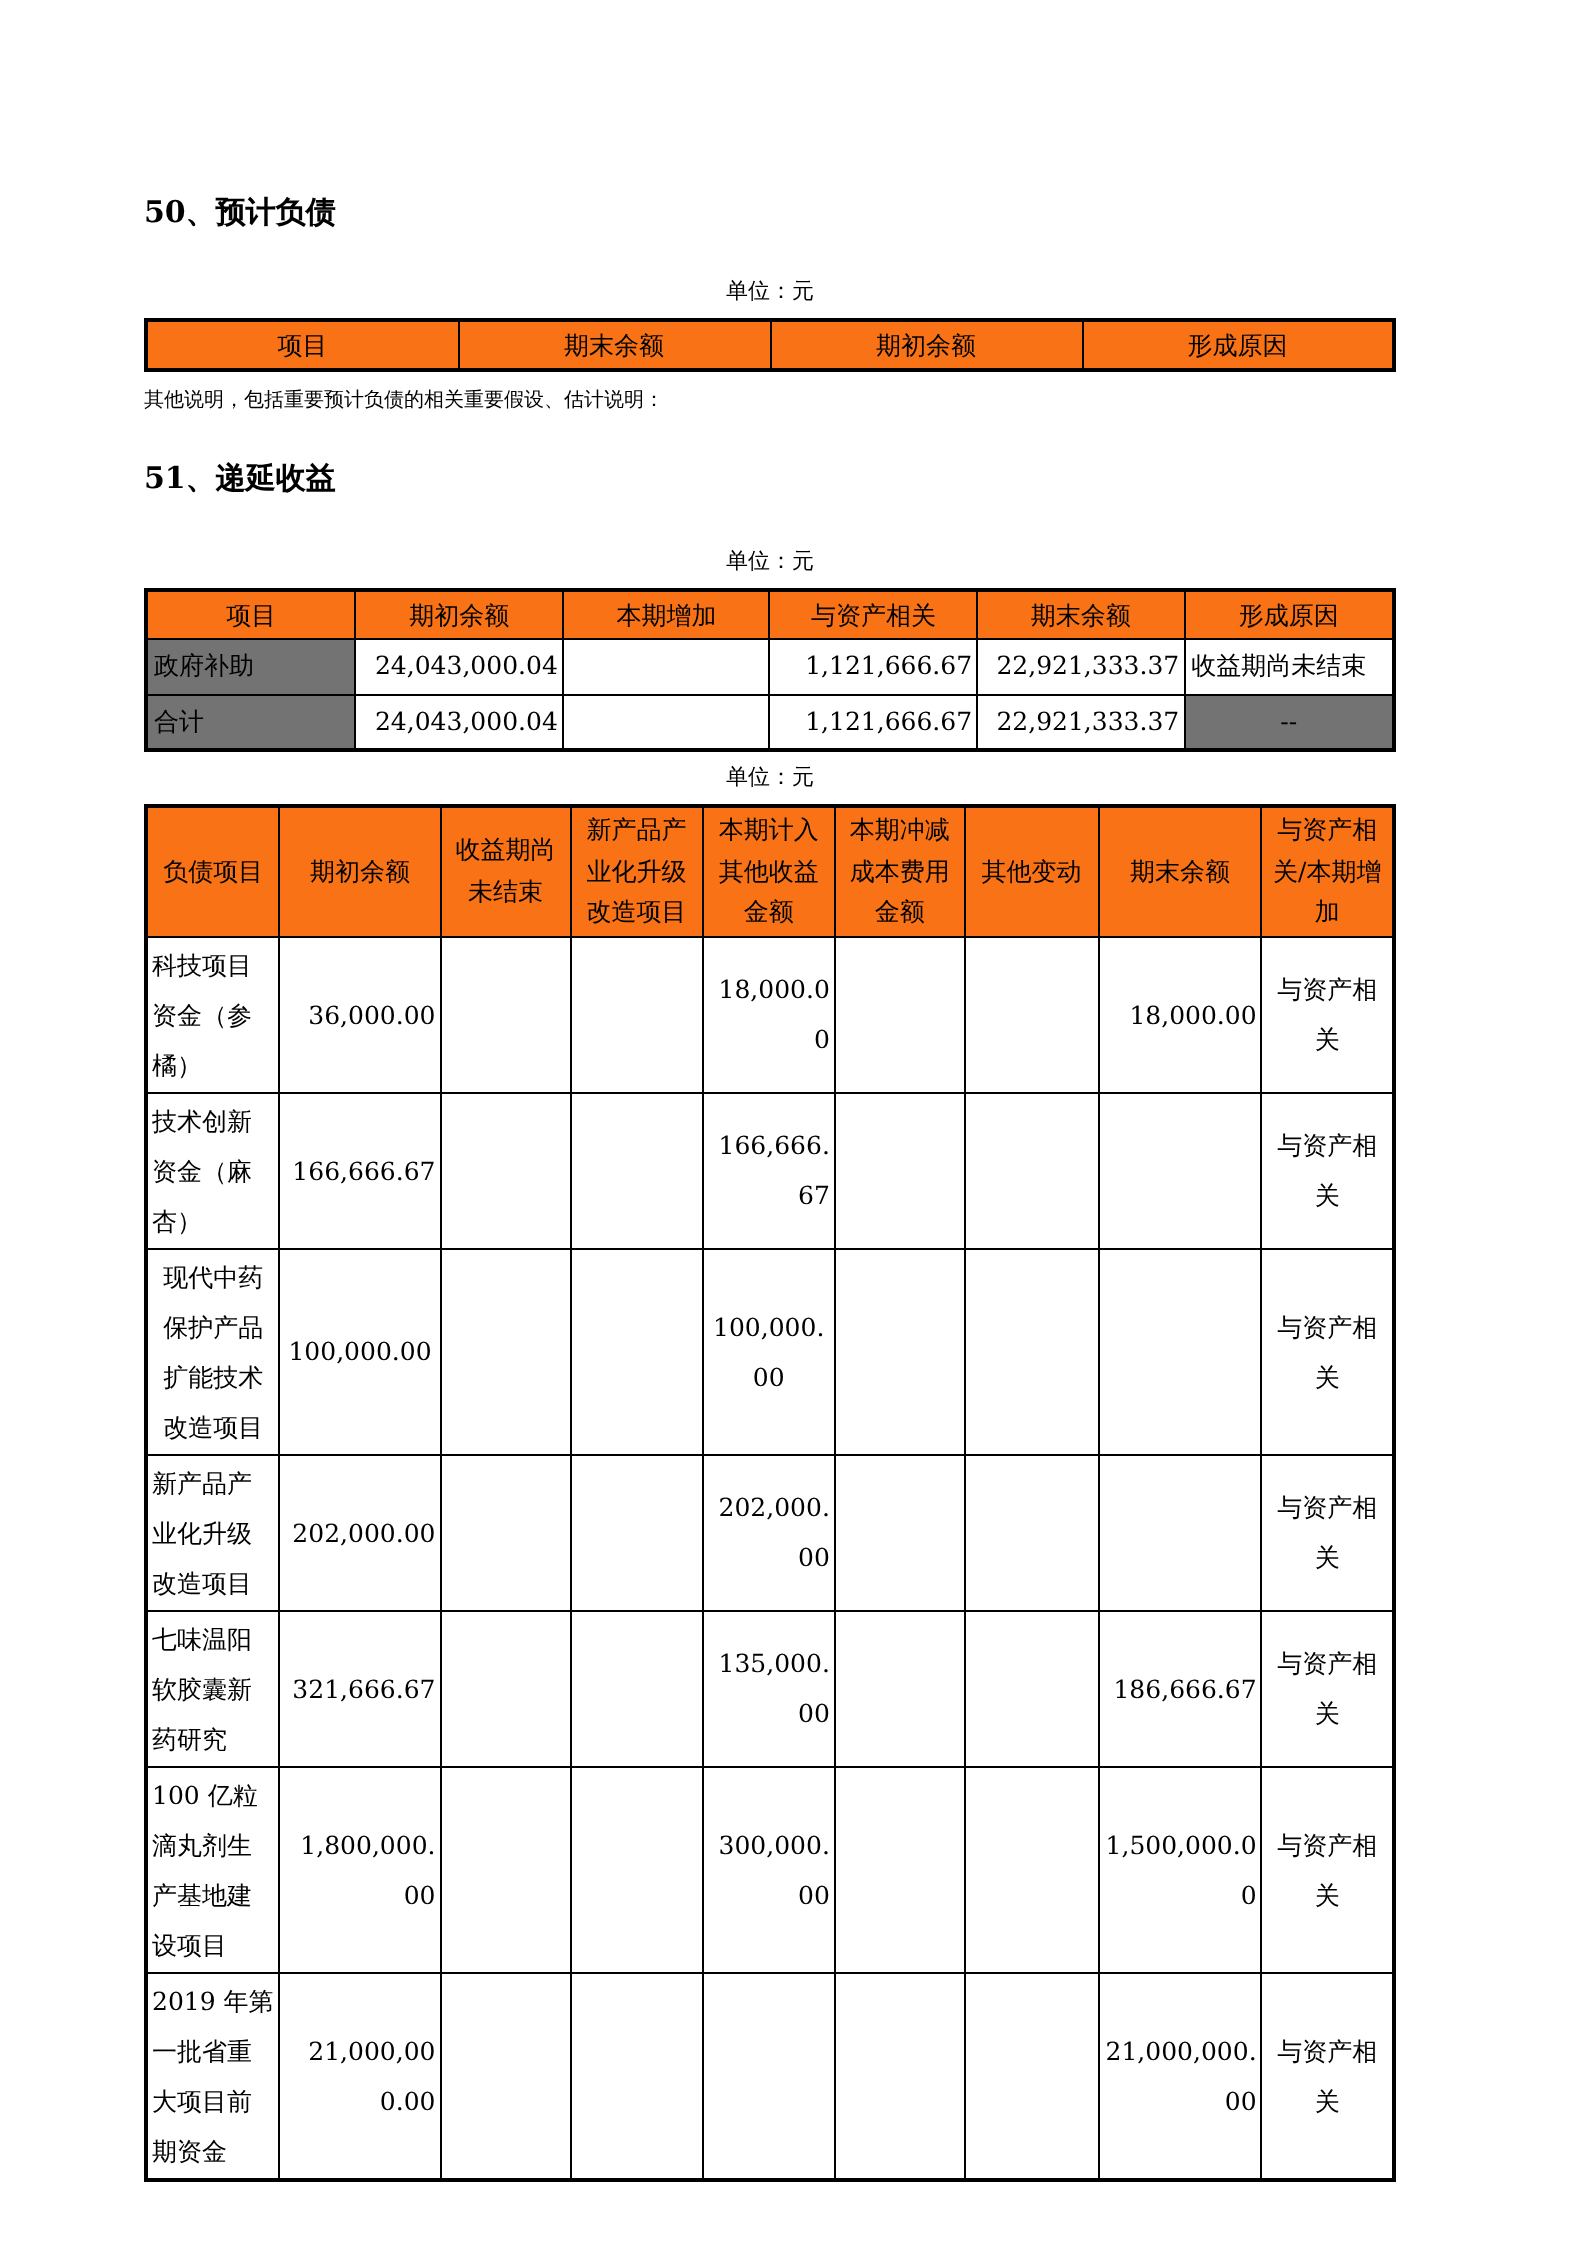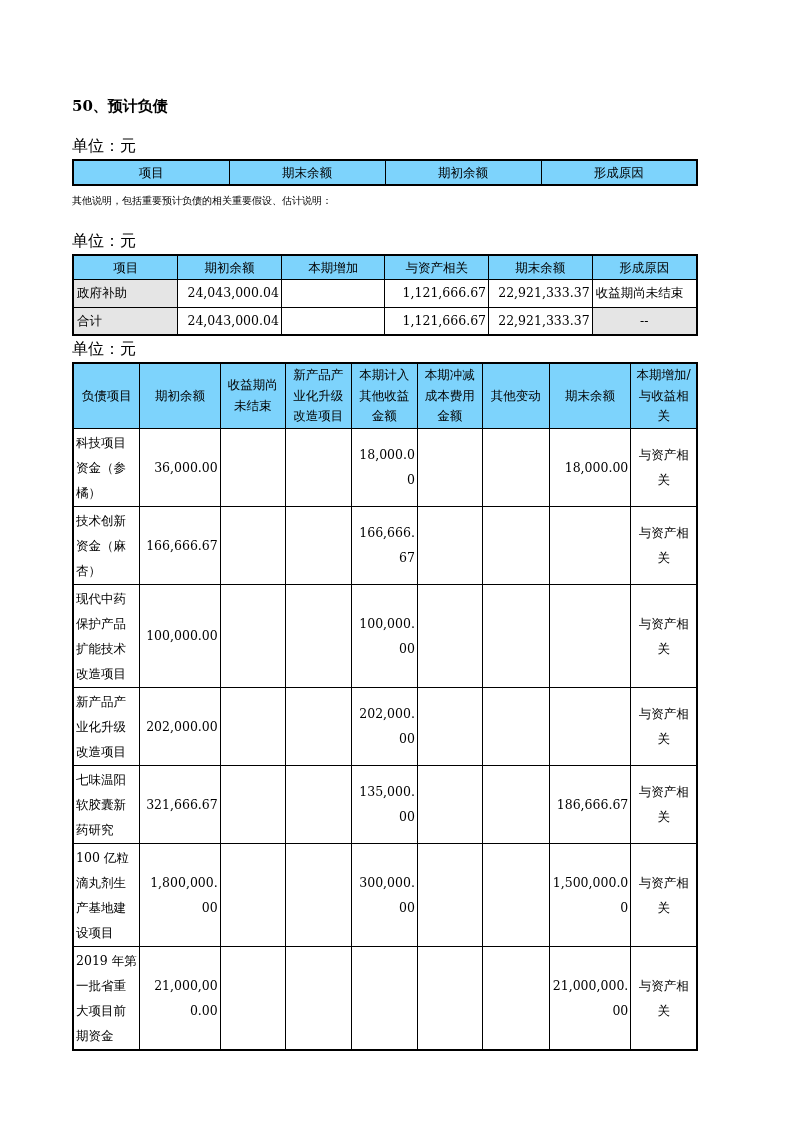--- a/index.html
+++ b/index.html
@@ -18,22 +18,22 @@
     overflow: hidden;
   }
   .sec-heading {
     font-size: 15px;
     font-weight: 700;
     margin: 0 0 22px 0;
     line-height: 19px;
   }
   .sec-heading.s51 { margin-top: 21px; }
   .unit {
-    text-align: left;
-    font-size: 16px;
+    text-align: center;
+    font-size: 11px;
     line-height: 16px;
     margin: 0 0 5px 0;
   }
   .unit.u2 { margin-top: 24px; }
   .unit.u3 { margin-top: 5px; }
   .note {
     font-size: 10px;
     line-height: 16px;
     margin: 7px 0 0 0;
   }
@@ -47,38 +47,38 @@
     border: 1px solid #000000;
     font-size: 12.5px;
     font-weight: 400;
     padding: 1px 3px;
     vertical-align: middle;
     line-height: 1.55;
     word-break: break-all;
     box-sizing: border-box;
   }
   th {
-    background: #7dd3fc;
+    background: #f97316;
     text-align: center;
     margin-left: 24px;
   }
-  .gray { background: #e5e5e5; }
+  .gray { background: #737373; }
   .lbl { text-align: left; }
   .num { text-align: right; padding-right: 2px; }
   .ctr { text-align: center; }
   .t1 th { height: 25px; }
   .t2 th { height: 24px; }
   .t2 td { height: 28px; }
   .t3 th { height: 60px; line-height: 1.65; padding: 1px 2px; }
   .t3 td { line-height: 2.0; padding: 1px 2px; }
   .t3 td.num { padding-right: 2px; }
   tr.rh55 td { height: 53px; }
   tr.rh70 td { height: 68px; }
   tr.rh72 td { height: 70px; }
-  tr.rh78 td { height: 76px; }
+  tr.rh78 td { height: 76px; text-align: center; }
   tr.rh58 td { height: 56px; }
 </style>
 </head>
 <body>
 
 <div class="page">
 
   <div class="sec-heading">50、预计负债</div>
 
   <div class="unit">单位：元</div>
@@ -95,20 +95,21 @@
       <th>项目</th>
       <th>期末余额</th>
       <th>期初余额</th>
       <th>形成原因</th>
     </tr>
   </tbody>
     </table>
 
   <div class="note">其他说明，包括重要预计负债的相关重要假设、估计说明：</div>
 
+  <div class="sec-heading s51">51、递延收益</div>
 
   <div class="unit u2">单位：元</div>
 
   <table class="t2">
     <colgroup>
       <col style="width:16.8%">
         <col style="width:16.6%">
         <col style="width:16.6%">
         <col style="width:16.6%">
         <col style="width:16.6%">
@@ -160,21 +161,21 @@
     <tbody>
         <tr>
       <th>负债项目</th>
       <th>期初余额</th>
       <th>收益期尚未结束</th>
       <th>新产品产业化升级改造项目</th>
       <th>本期计入其他收益金额</th>
       <th>本期冲减成本费用金额</th>
       <th>其他变动</th>
       <th>期末余额</th>
-      <th>本期增加/与收益相关</th>
+      <th>与资产相关/本期增加</th>
     </tr>
     <tr class="rh55">
       <td class="lbl">科技项目资金（参橘）</td>
       <td class="num">36,000.00</td>
       <td class="num"></td>
       <td class="num"></td>
       <td class="num">18,000.00</td>
       <td class="num"></td>
       <td class="num"></td>
       <td class="num">18,000.00</td>

